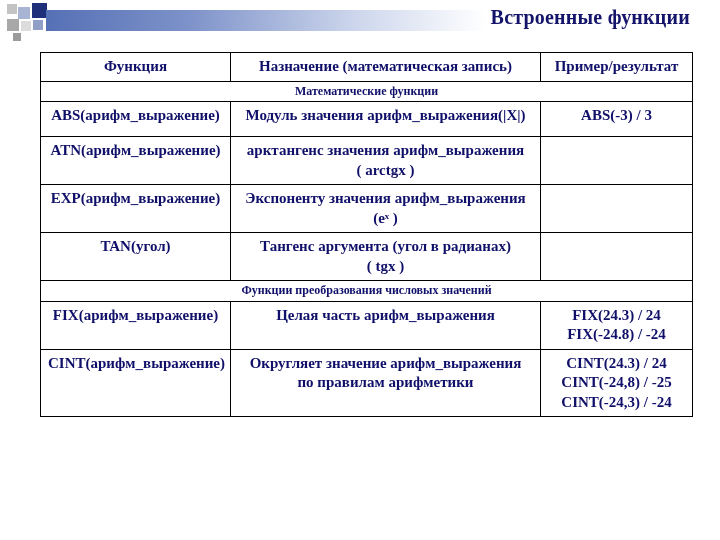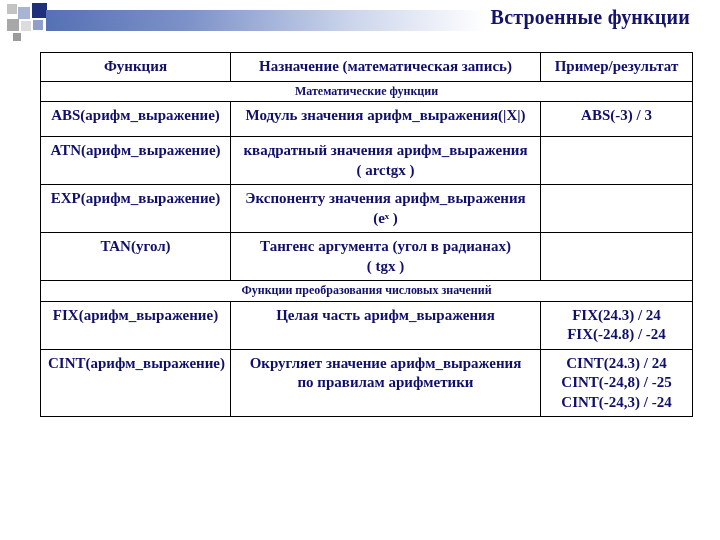--- a/index.html
+++ b/index.html
@@ -77,21 +77,21 @@
         <td colspan="3">Математические функции</td>
       </tr>
 
       <tr class="data-row">
         <td>ABS(арифм_выражение)</td>
         <td>Модуль значения арифм_выражения(|X|)</td>
         <td>ABS(-3) / 3</td>
       </tr>
       <tr class="data-row">
         <td>ATN(арифм_выражение)</td>
-        <td>квадратный значения арифм_выражения
+        <td>арктангенс значения арифм_выражения
 ( arctgx )</td>
         <td></td>
       </tr>
       <tr class="data-row">
         <td>EXP(арифм_выражение)</td>
         <td>Экспоненту значения арифм_выражения
 (eˣ )</td>
         <td></td>
       </tr>
       <tr class="data-row">

